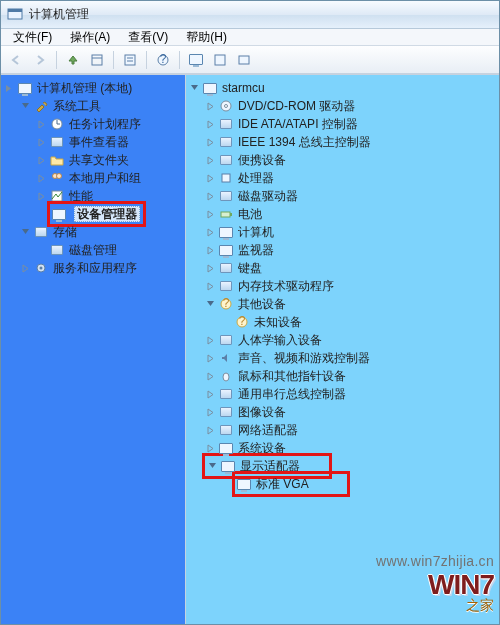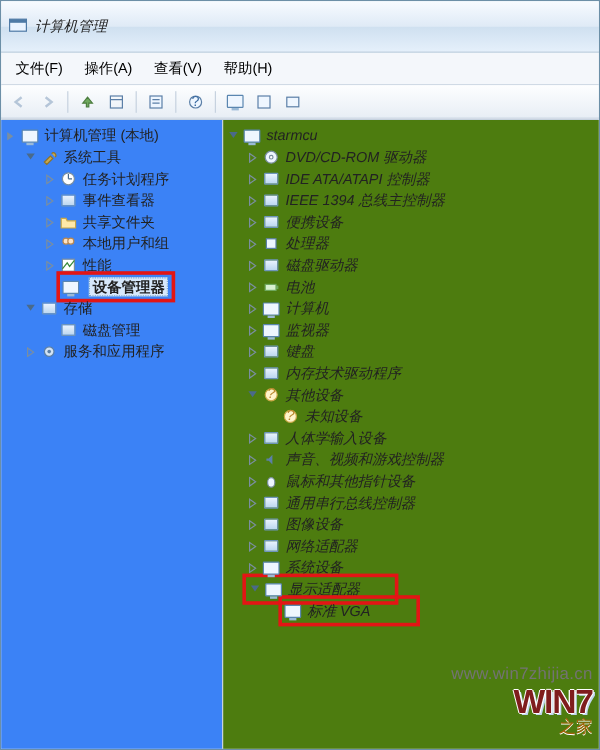--- a/index.html
+++ b/index.html
@@ -1,34 +1,34 @@
 <!DOCTYPE html>
 <html><head>
 <meta charset="utf-8">
 <style>
   * { box-sizing: border-box; margin: 0; padding: 0; font-family: "Microsoft YaHei", "SimSun", Tahoma, sans-serif; font-size: 12px; }
   body { width: 500px; height: 625px; overflow: hidden; background: #fff; position: relative; }
 
   .window { width: 500px; height: 625px; display: flex; flex-direction: column; border: 1px solid #6c8fa7; background: linear-gradient(to bottom, #ecf3fb 0%, #e0ecf7 100%); }
 
-  .titlebar { height: 43px; background: linear-gradient(to bottom, #f7fbff 0%, #dfeaf6 50%, #cfe0f0 51%, #e5f0fb 100%); border-bottom: 1px solid #b6c9da; display: flex; align-items: center; padding: 0 6px; font-style: italic; }
+  .titlebar { height: 28px; background: linear-gradient(to bottom, #f7fbff 0%, #dfeaf6 50%, #cfe0f0 51%, #e5f0fb 100%); border-bottom: 1px solid #b6c9da; display: flex; align-items: center; padding: 0 6px; }
   .titlebar .ticon { width: 16px; height: 16px; margin-right: 6px; }
   .titlebar .ttext { color: #222; }
 
-  .menubar { height: 27px; background: #f4f7fb; border-bottom: 1px solid #d0dae5; display: flex; align-items: center; padding: 0 4px; gap: 2px; }
+  .menubar { height: 17px; background: #f4f7fb; border-bottom: 1px solid #d0dae5; display: flex; align-items: center; padding: 0 4px; gap: 2px; }
   .menubar .mitem { padding: 2px 8px; cursor: default; }
 
   .toolbar { height: 28px; background: linear-gradient(to bottom, #fdfeff, #e8eef5); border-bottom: 1px solid #c6d2df; display: flex; align-items: center; padding: 0 4px; gap: 2px; }
   .toolbar .tbtn { width: 22px; height: 22px; border: 1px solid transparent; border-radius: 2px; display: flex; align-items: center; justify-content: center; cursor: pointer; }
   .toolbar .sep { width: 1px; height: 18px; background: #c6d2df; margin: 0 3px; }
   .tbtn.disabled { opacity: .4; cursor: default; }
 
   .panes { flex: 1 1 auto; display: flex; min-height: 0; background: #fff; border-top: 1px solid #c6d2df; }
   .left-pane { width: 185px; background: #3b82f6; border-right: 1px solid #c6d2df; overflow: auto; padding: 4px 2px; }
-  .right-pane { flex: 1 1 auto; overflow: auto; background: #4d7c0f; padding: 4px 2px; position: relative; font-style: italic; }
+  .right-pane { flex: 1 1 auto; overflow: auto; background: #7dd3fc; padding: 4px 2px; position: relative; }
 
   
   .node { display: flex; align-items: center; height: 18px; line-height: 18px; white-space: nowrap; cursor: default; }
   .node .tw { width: 12px; height: 12px; display: inline-flex; align-items: center; justify-content: center; margin-right: 2px; cursor: pointer; color: #7a8ea0; }
   .node .tw svg { width: 9px; height: 9px; }
   .node .tw.none { visibility: hidden; }
   .node .ic { width: 16px; height: 16px; margin-right: 4px; display: inline-flex; align-items: center; justify-content: center; }
   .node .lbl { color: #222; }
   .node.selected .lbl { background: #d7e8fb; border: 1px dotted #7aa7d1; padding: 0 2px; font-weight: bold; }
   .children { padding-left: 16px; }

